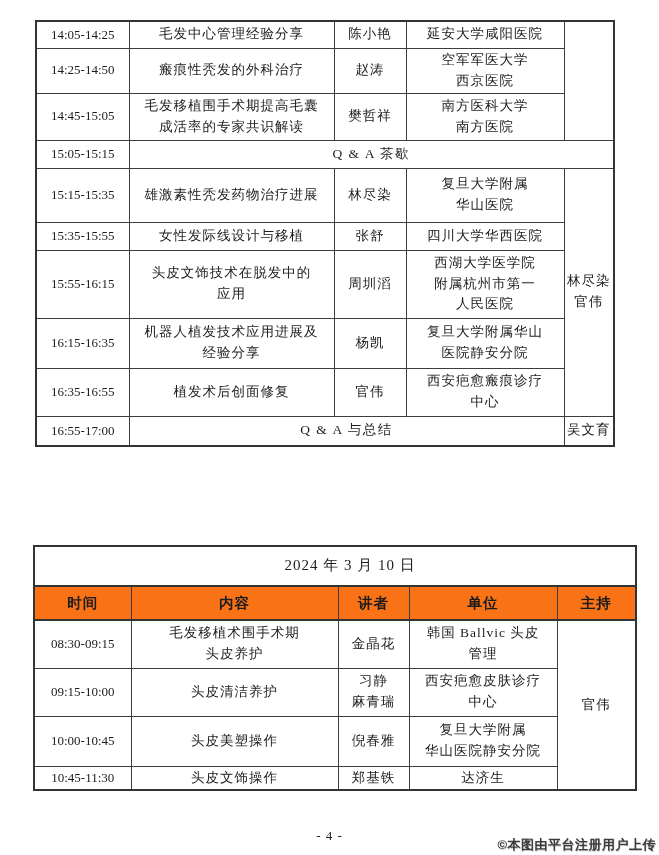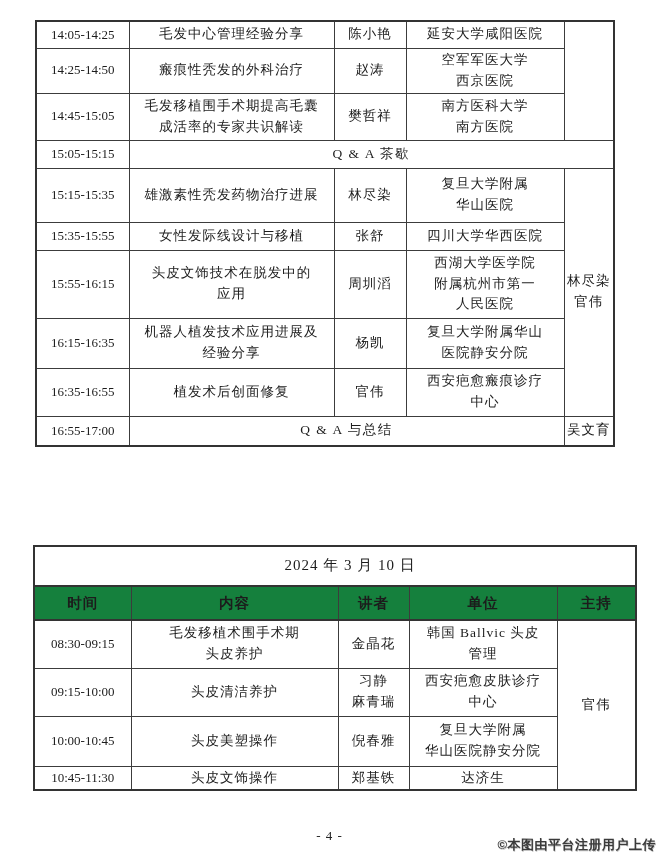--- a/index.html
+++ b/index.html
@@ -12,21 +12,21 @@
   td,th{
     border:1px solid #3c3c3c;text-align:center;vertical-align:middle;
     font-size:13.5px;line-height:1.55;letter-spacing:1px;
     white-space:pre-line;padding:1px 2px;overflow:hidden;font-weight:normal;
   }
   .t1{left:35px;top:20px;width:578px;border:2px solid #333;}
   .t2{left:33px;top:545px;width:602px;border:2px solid #333;}
   .time-cell{font-size:13px;letter-spacing:0;white-space:nowrap;font-family:"Liberation Serif","DejaVu Serif",serif;}
   .qa-cell{letter-spacing:1.5px;}
   .t2 .date-cell{font-size:15px;letter-spacing:1px;border-bottom:2px solid #333;padding-left:32px;}
-  .t2 th.hdr{background:#15803d;font-weight:bold;font-size:14.5px;border-bottom:2px solid #333;}
+  .t2 th.hdr{background:#f97316;font-weight:bold;font-size:14.5px;border-bottom:2px solid #333;}
   .footer-num{
     position:absolute;left:0;right:0;top:828px;text-align:center;
     font-size:13px;letter-spacing:1px;color:#222;
   }
   .watermark{
     position:absolute;right:3px;top:836px;font-size:13px;font-weight:bold;
     color:#3a3a3a;letter-spacing:0.5px;
     font-family:"Liberation Sans","DejaVu Sans",sans-serif;
     text-shadow:0.5px 0.5px 0 rgba(150,150,150,0.55), -0.5px -0.5px 0 rgba(255,255,255,0.9);
   }

